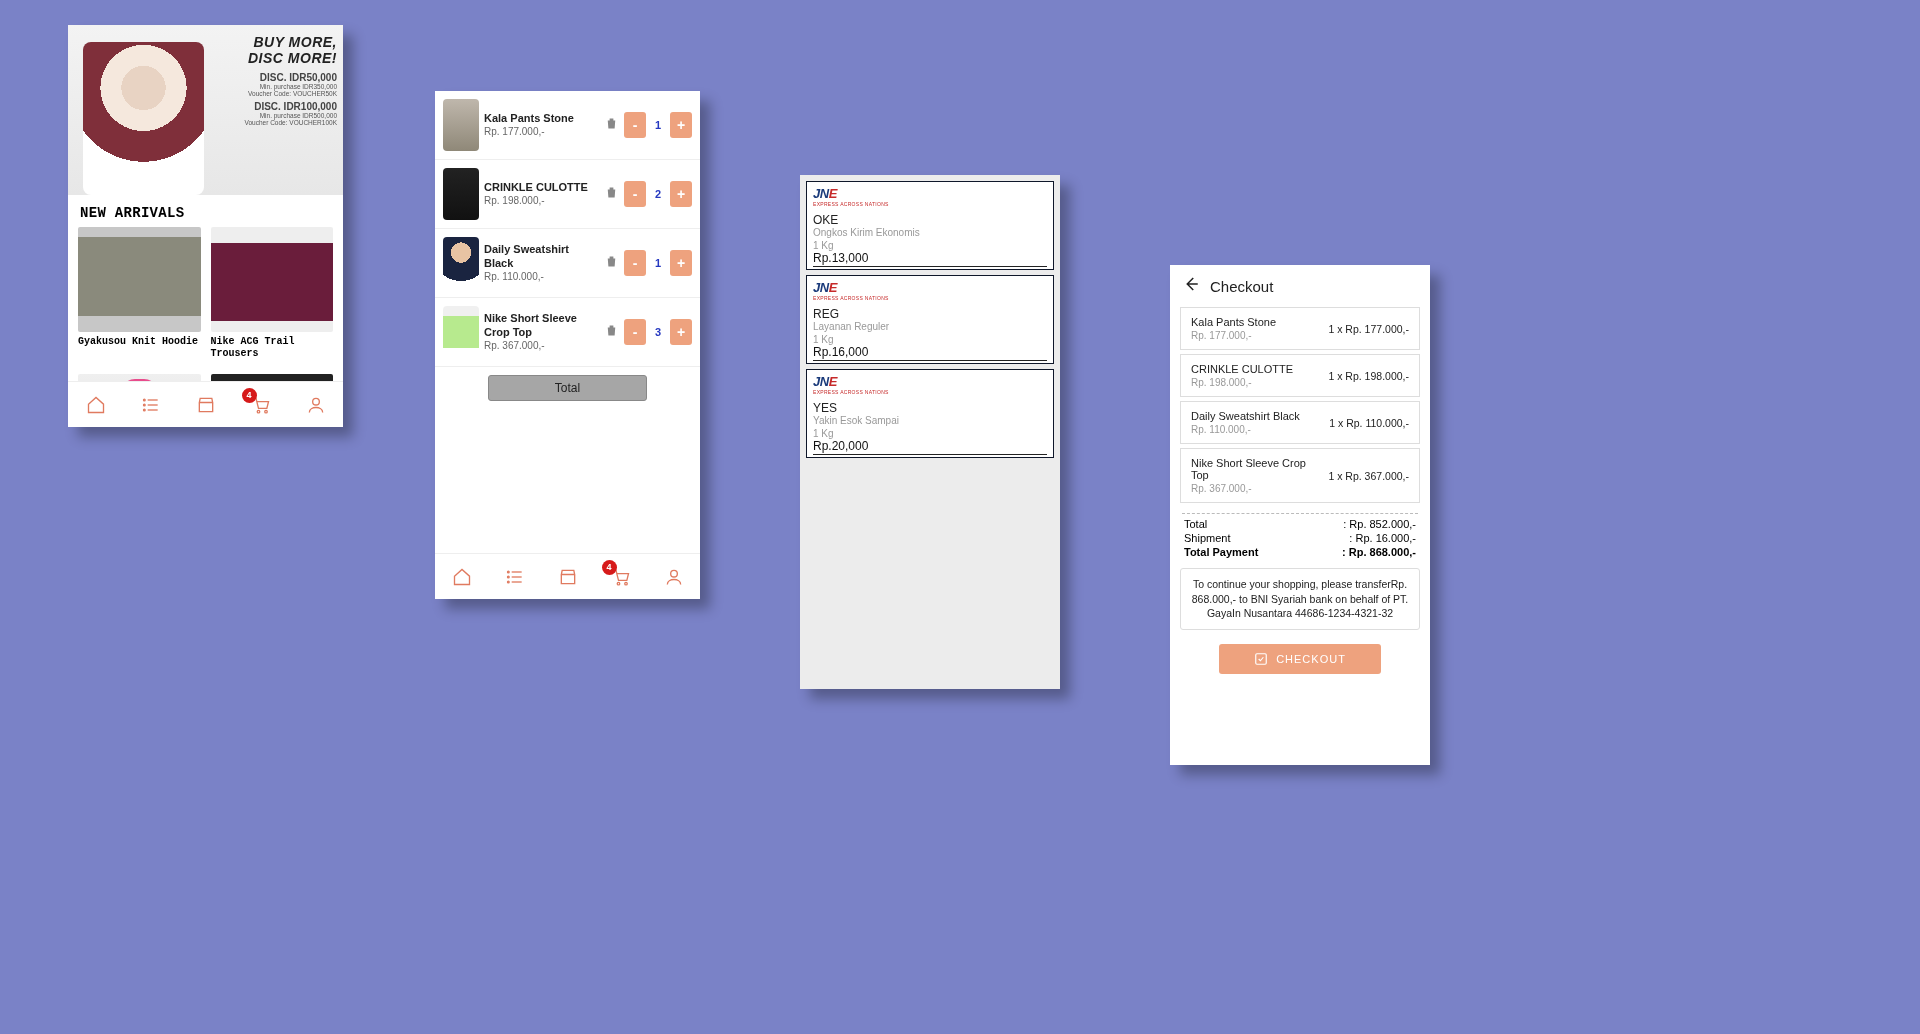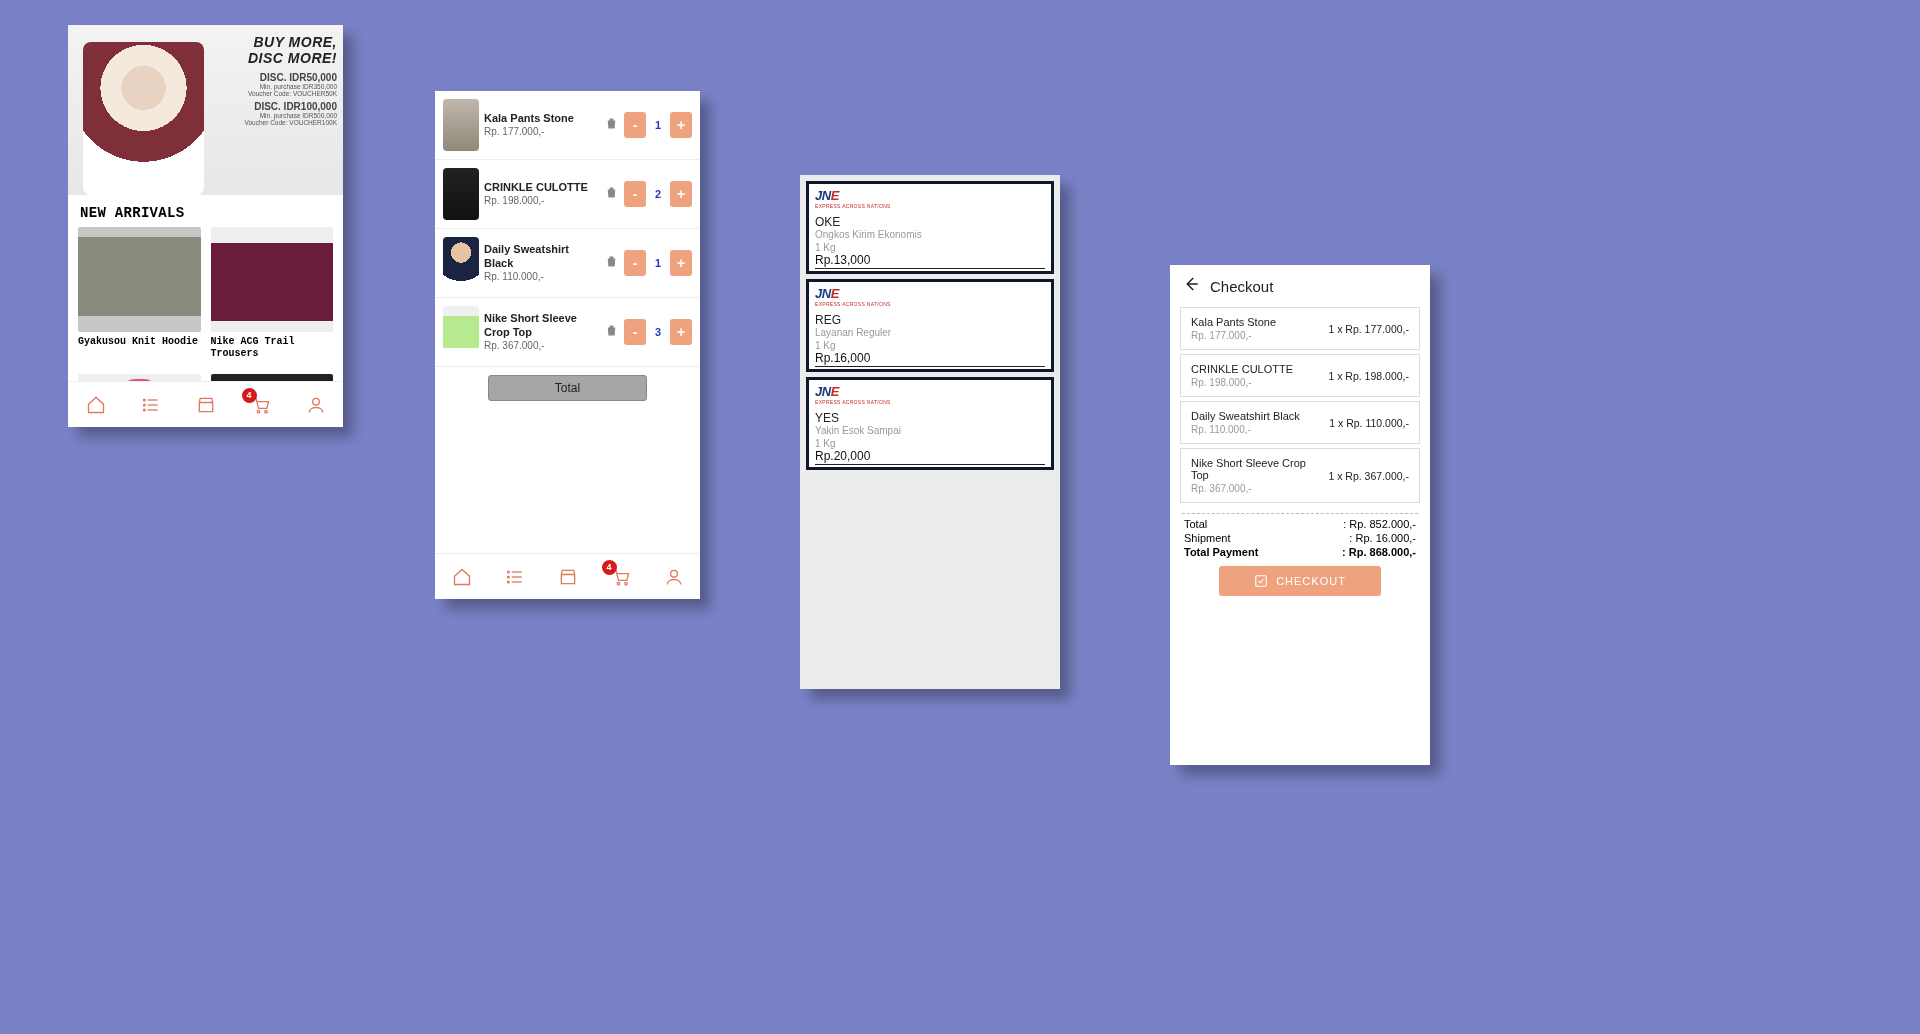--- a/index.html
+++ b/index.html
@@ -52,21 +52,21 @@
   .cinfo .n{ font-weight:600; color:#222;}
   .cinfo .p{ color:#666; font-size:10px;}
   .trash { color:#888; }
   .trash svg{ width:15px; height:15px; fill:#888; }
   .qty { display:flex; align-items:center; gap:3px;}
   .qbtn { width:22px; height:26px; background:#eea27e; color:#fff; font-size:14px; font-weight:700; border:none; border-radius:3px; display:flex; align-items:center; justify-content:center; }
   .qn { width:18px; text-align:center; font-size:11px; color:#2538c0; font-weight:600;}
   .total-btn { margin:8px auto; width:60%; padding:5px; background:#a6a6a6; border:1px solid #888; border-radius:3px; text-align:center; font-size:12px; color:#222; }
   
   .s3 { left:800px; top:175px; width:260px; height:514px; background:#ececec; padding:6px;}
-  .ship { background:#fff; border:3px solid #0f172a; margin-bottom:5px; padding:4px 6px 2px;}
+  .ship { background:#fff; border:1px solid #0f172a; margin-bottom:5px; padding:4px 6px 2px;}
   .jne { font-weight:900; font-size:13px; font-style:italic; letter-spacing:-.5px;}
   .jne .j1{color:#1a3a7a;} .jne .j2{color:#c62a2a;}
   .jtag { font-size:5px; color:#c62a2a; letter-spacing:.3px;}
   .ship .nm{ font-size:12px; color:#222; margin-top:6px;}
   .ship .ds{ font-size:10px; color:#999;}
   .ship .wt{ font-size:10px; color:#999; margin-top:2px;}
   .ship .pr{ font-size:12px; color:#111; border-bottom:1px solid #222; padding-bottom:1px;}
   
   .s4 { left:1170px; top:265px; width:260px; height:500px; display:flex; flex-direction:column; padding-bottom:8px;}
   .s4-head { display:flex; align-items:center; gap:10px; padding:10px 12px;}
@@ -334,20 +334,21 @@
       <span>: Rp. 852.000,-</span>
     </div>
   <div class="sum">
       <span>Shipment</span>
       <span>: Rp. 16.000,-</span>
     </div>
   <div class="sum b">
       <span>Total Payment</span>
       <span>: Rp. 868.000,-</span>
     </div>
+  <div class="note">To continue your shopping, please transferRp. 868.000,- to BNI Syariah bank on behalf of PT. GayaIn Nusantara 44686-1234-4321-32</div>
   <div class="ck-btn">
     <svg viewBox="0 0 24 24">
         <rect x="3" y="3" width="18" height="18" rx="2"></rect>
         <path d="M8 12l3 3 5-6"></path>
       </svg>
     <span>CHECKOUT</span>
   </div>
 </div>
 
 </body></html>

